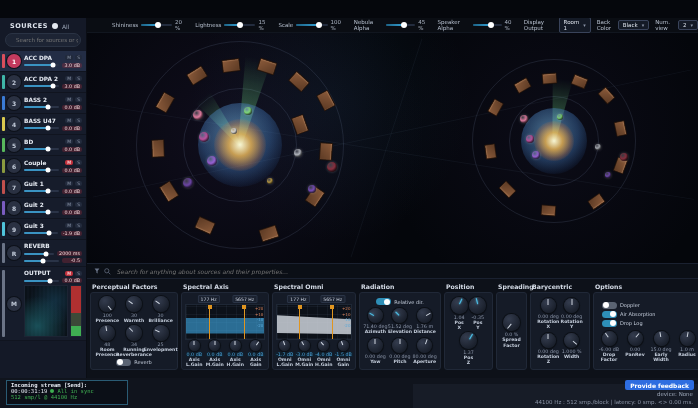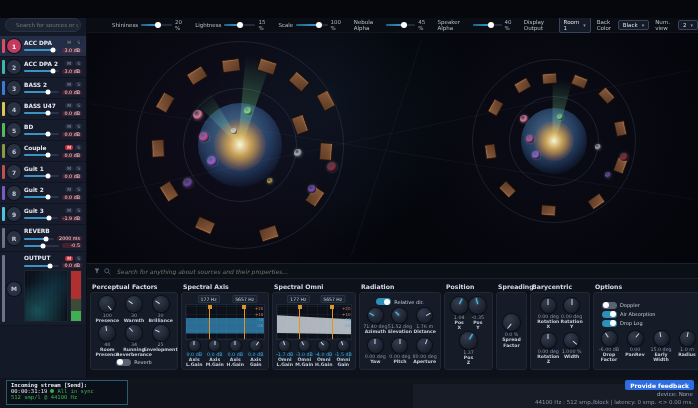--- a/index.html
+++ b/index.html
@@ -130,20 +130,25 @@
   .device{position:absolute;right:5px;top:13px;font-size:5.5px;color:#99a3b4;}
   .latency{position:absolute;right:5px;top:21px;font-size:5.5px;color:#8a93a5;}
 </style>
 </head>
 <body>
 
 <div class="app">
 
 
   <div class="sidebar">
+    <div class="sb-head">
+      <span class="t">SOURCES</span>
+      <span class="sb-dot"></span>
+      <span class="sb-all">All</span>
+    </div>
     <div class="sb-search">
       <svg width="7" height="7" viewBox="0 0 10 10">
         <circle cx="4" cy="4" r="3" stroke="#8a93a5" stroke-width="1" fill="none"></circle>
         <line x1="6.3" y1="6.3" x2="9" y2="9" stroke="#8a93a5" stroke-width="1"></line>
       </svg>
       <input placeholder="Search for sources or groups" style="">
     </div>
     <div class="src-list">
         <div class="src sel">
           <div class="strip" style="background: rgb(217, 79, 92);"></div>

